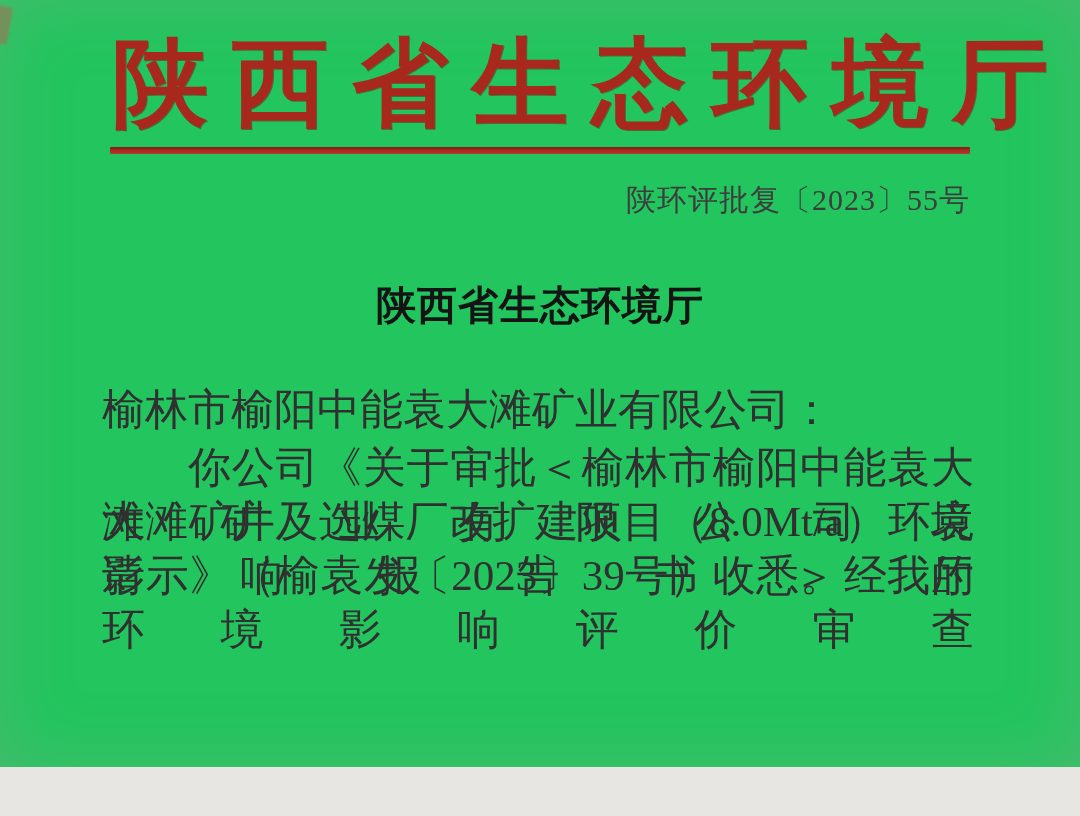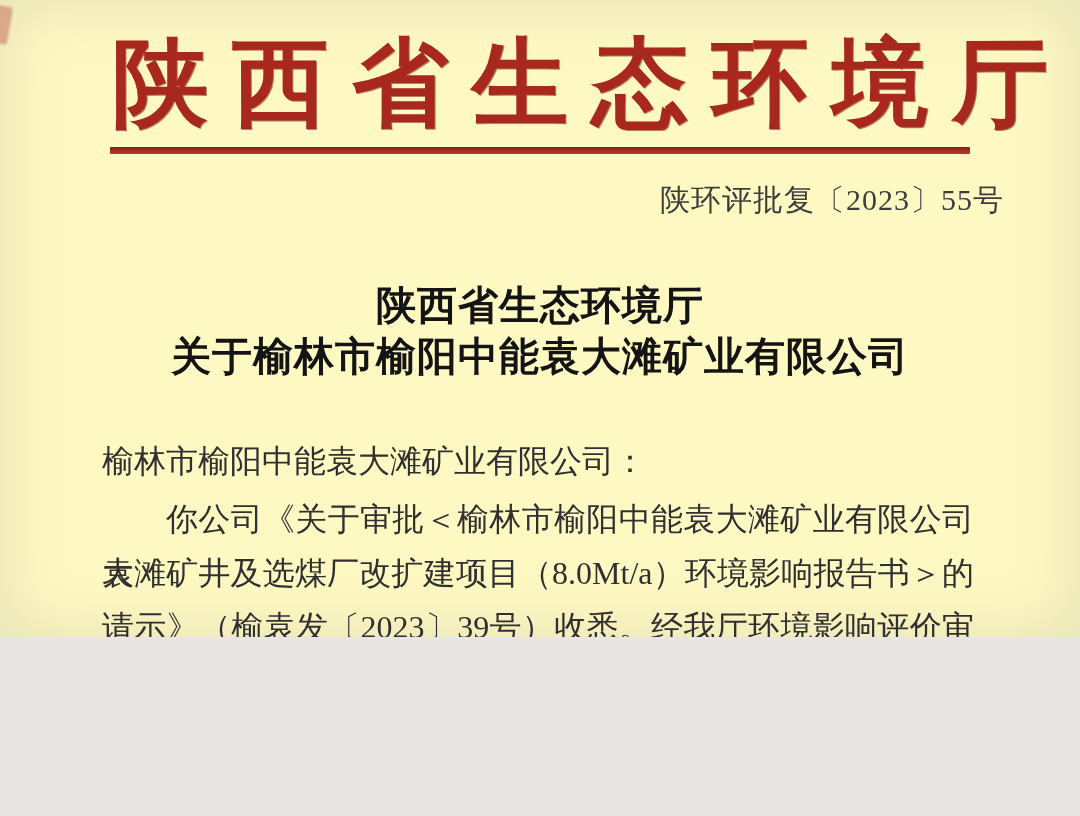--- a/index.html
+++ b/index.html
@@ -6,22 +6,22 @@
     margin: 0;
     padding: 0;
     width: 1080px;
     height: 816px;
     overflow: hidden;
     background: #e8e6e2;
   }
   .page {
     position: relative;
     width: 1080px;
-    height: 637px;
-    background: #fef9c3;
+    height: 767px;
+    background: #22c55e;
     box-shadow: inset 0 0 70px rgba(168,162,152,0.28);
     font-family: "Liberation Serif", "DejaVu Serif", serif;
     color: #2b2b2b;
     overflow: hidden;
   }
   
   .corner-mark {
     position: absolute;
     left: -6px;
     top: 6px;
@@ -49,42 +49,42 @@
   }
   .letterhead-rule {
     width: 860px;
     height: 7px;
     margin: 9px auto 0 auto;
     background: linear-gradient(#7a1d15 0%, #a8281e 45%, #b23a2e 100%);
     border-radius: 1px;
   }
   .doc-number {
     margin-top: 26px;
-    padding-right: 76px;
+    padding-right: 110px;
     text-align: right;
     font-size: 30px;
     line-height: 40px;
     color: #3d3d3d;
     letter-spacing: 1px;
   }
   .title-block {
     margin-top: 60px;
     text-align: center;
   }
   .title-line {
     font-size: 40px;
     line-height: 51px;
     font-weight: 700;
     color: #141414;
     letter-spacing: 1px;
   }
   .body-block {
     margin-top: 56px;
     padding: 0 106px 0 102px;
-    font-size: 32px;
+    font-size: 43px;
     color: #303030;
   }
   .salutation {
     line-height: 46px;
   }
   .para {
     margin-top: 8px;
   }
   .para-line {
     line-height: 54px;
@@ -108,21 +108,20 @@
   <div class="corner-mark"></div>
 
   <div class="letterhead">陕西省生态环境厅</div>
 
   <div class="letterhead-rule"></div>
 
   <div class="doc-number">陕环评批复〔2023〕55号</div>
 
   <div class="title-block">
     <div class="title-line">陕西省生态环境厅</div>
-    <div class="title-line">关于榆林市榆阳中能袁大滩矿业有限公司</div>
   </div>
 
   <div class="body-block">
     <div class="salutation">榆林市榆阳中能袁大滩矿业有限公司：</div>
     <div class="para">
       <div class="para-line justify indent">你公司《关于审批＜榆林市榆阳中能袁大滩矿业有限公司袁</div>
       <div class="para-line justify">大滩矿井及选煤厂改扩建项目（8.0Mt/a）环境影响报告书＞的</div>
       <div class="para-line justify">请示》（榆袁发〔2023〕39号）收悉。经我厅环境影响评价审查</div>
     </div>
   </div>

